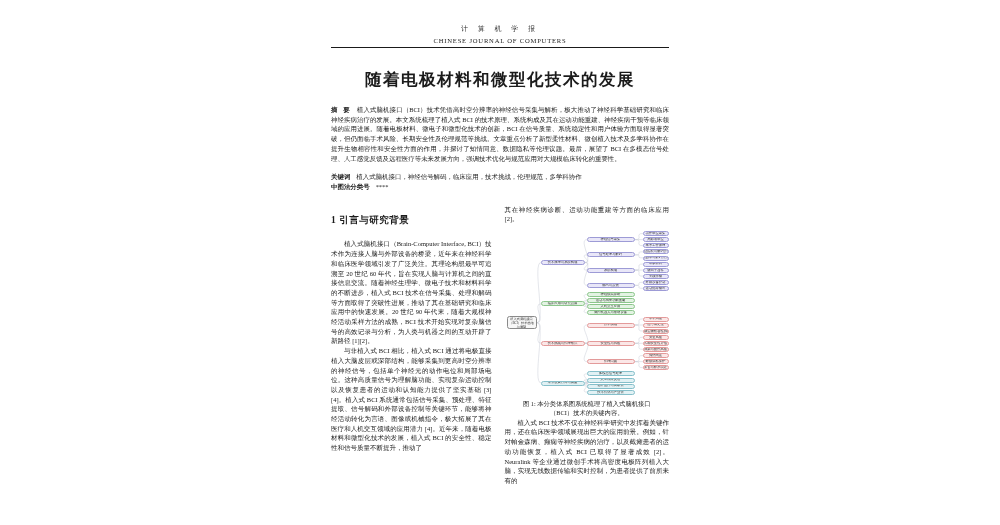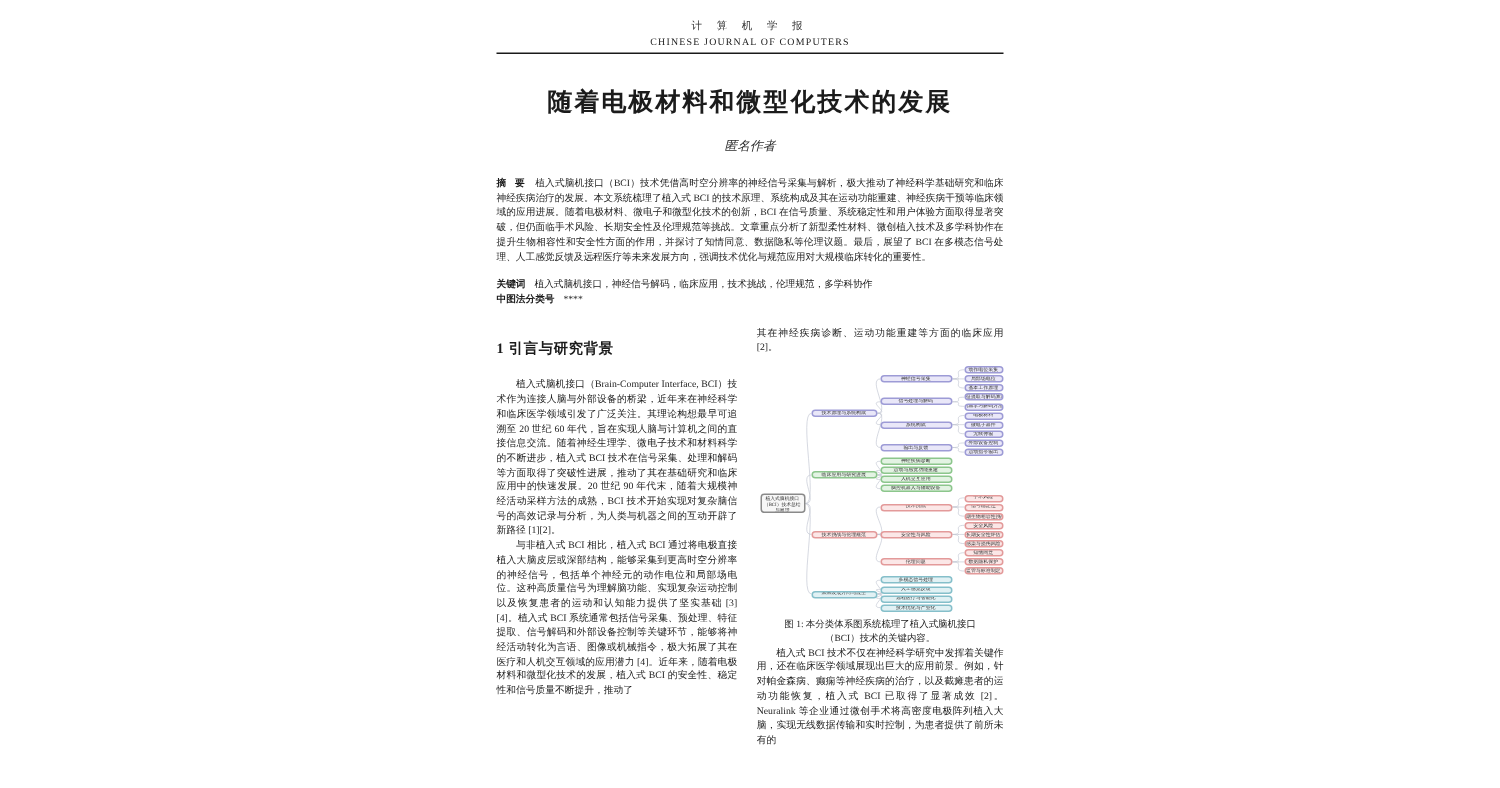--- a/index.html
+++ b/index.html
@@ -1,21 +1,21 @@
 <!DOCTYPE html>
 <html><head>
 <meta charset="utf-8">
 <style>
   html,body{margin:0;padding:0;}
   body{
     width:1000px;height:525px;background:#ffffff;position:relative;overflow:hidden;
     font-family:"Liberation Serif","DejaVu Serif",serif;color:#1b1b1b;
   }
   .page{position:absolute;left:331px;top:0;width:338px;height:525px;}
-  .jname-zh{text-align:center;font-size:7px;letter-spacing:4px;padding-top:12px;color:#333;}
+  .jname-zh{text-align:center;font-size:7px;letter-spacing:4px;padding-top:24px;color:#333;}
   .jname-en{text-align:center;font-size:6.6px;letter-spacing:.8px;margin-top:2.5px;color:#222;}
   .rule{border-bottom:1.4px solid #1a1a1a;margin-top:3.5px;}
   .title{text-align:center;font-size:16.5px;font-weight:bold;margin-top:21px;letter-spacing:1.5px;}
   .author{text-align:center;font-size:8.5px;margin-top:13px;font-style:italic;color:#2c2c2c;}
   .abstract{margin-top:14px;font-size:6.45px;line-height:9.7px;text-align:justify;}
   .ab-label{font-weight:bold;letter-spacing:2px;margin-right:5px;}
   .kw{margin-top:8.5px;font-size:6.45px;line-height:9.5px;}
   .kw-label{font-weight:bold;margin-right:6px;}
   .clc{margin-top:1px;font-size:6.45px;line-height:9.5px;}
   .cols{display:flex;gap:13px;margin-top:13px;}
@@ -35,21 +35,20 @@
 </head>
 <body>
 
 <div class="page">
 
   <div class="jname-zh">计 算 机 学 报</div>
   <div class="jname-en">CHINESE JOURNAL OF COMPUTERS</div>
   <div class="rule"></div>
 
   <div class="title">随着电极材料和微型化技术的发展</div>
-  <div class="author">匿名作者</div>
 
   <div class="abstract">
     <span class="ab-label">摘 要</span><span>植入式脑机接口（BCI）技术凭借高时空分辨率的神经信号采集与解析，极大推动了神经科学基础研究和临床神经疾病治疗的发展。本文系统梳理了植入式 BCI 的技术原理、系统构成及其在运动功能重建、神经疾病干预等临床领域的应用进展。随着电极材料、微电子和微型化技术的创新，BCI 在信号质量、系统稳定性和用户体验方面取得显著突破，但仍面临手术风险、长期安全性及伦理规范等挑战。文章重点分析了新型柔性材料、微创植入技术及多学科协作在提升生物相容性和安全性方面的作用，并探讨了知情同意、数据隐私等伦理议题。最后，展望了 BCI 在多模态信号处理、人工感觉反馈及远程医疗等未来发展方向，强调技术优化与规范应用对大规模临床转化的重要性。</span>
   </div>
 
   <div class="kw">
     <span class="kw-label">关键词</span><span>植入式脑机接口，神经信号解码，临床应用，技术挑战，伦理规范，多学科协作</span>
   </div>
 
   <div class="clc">

